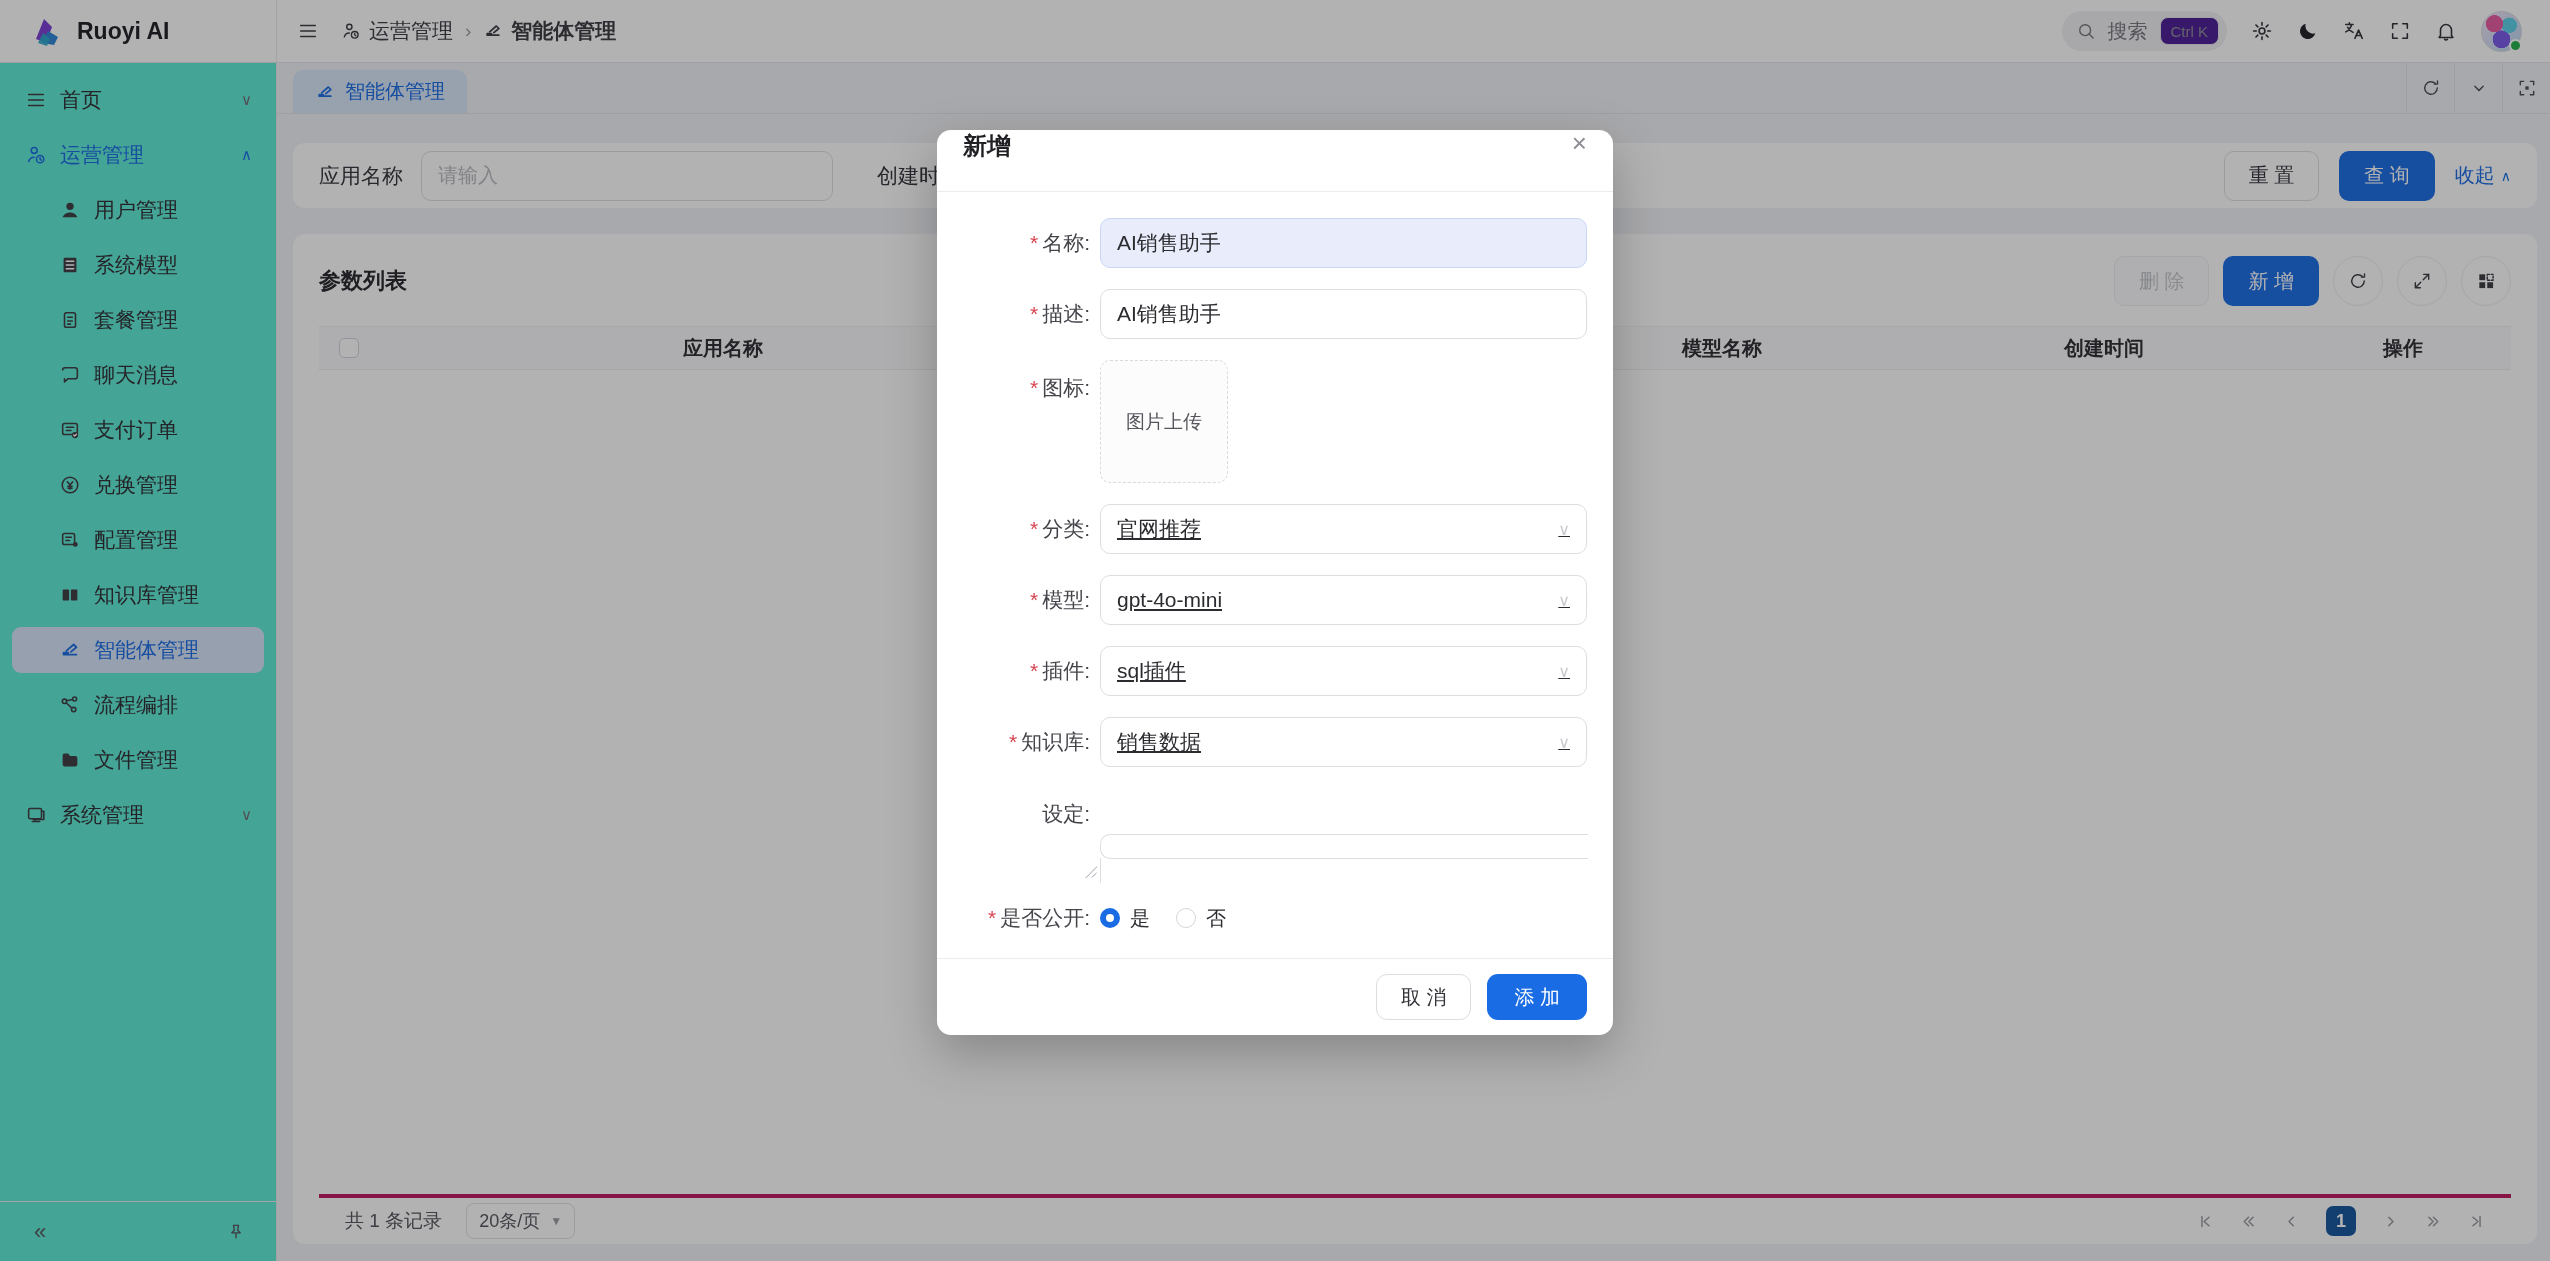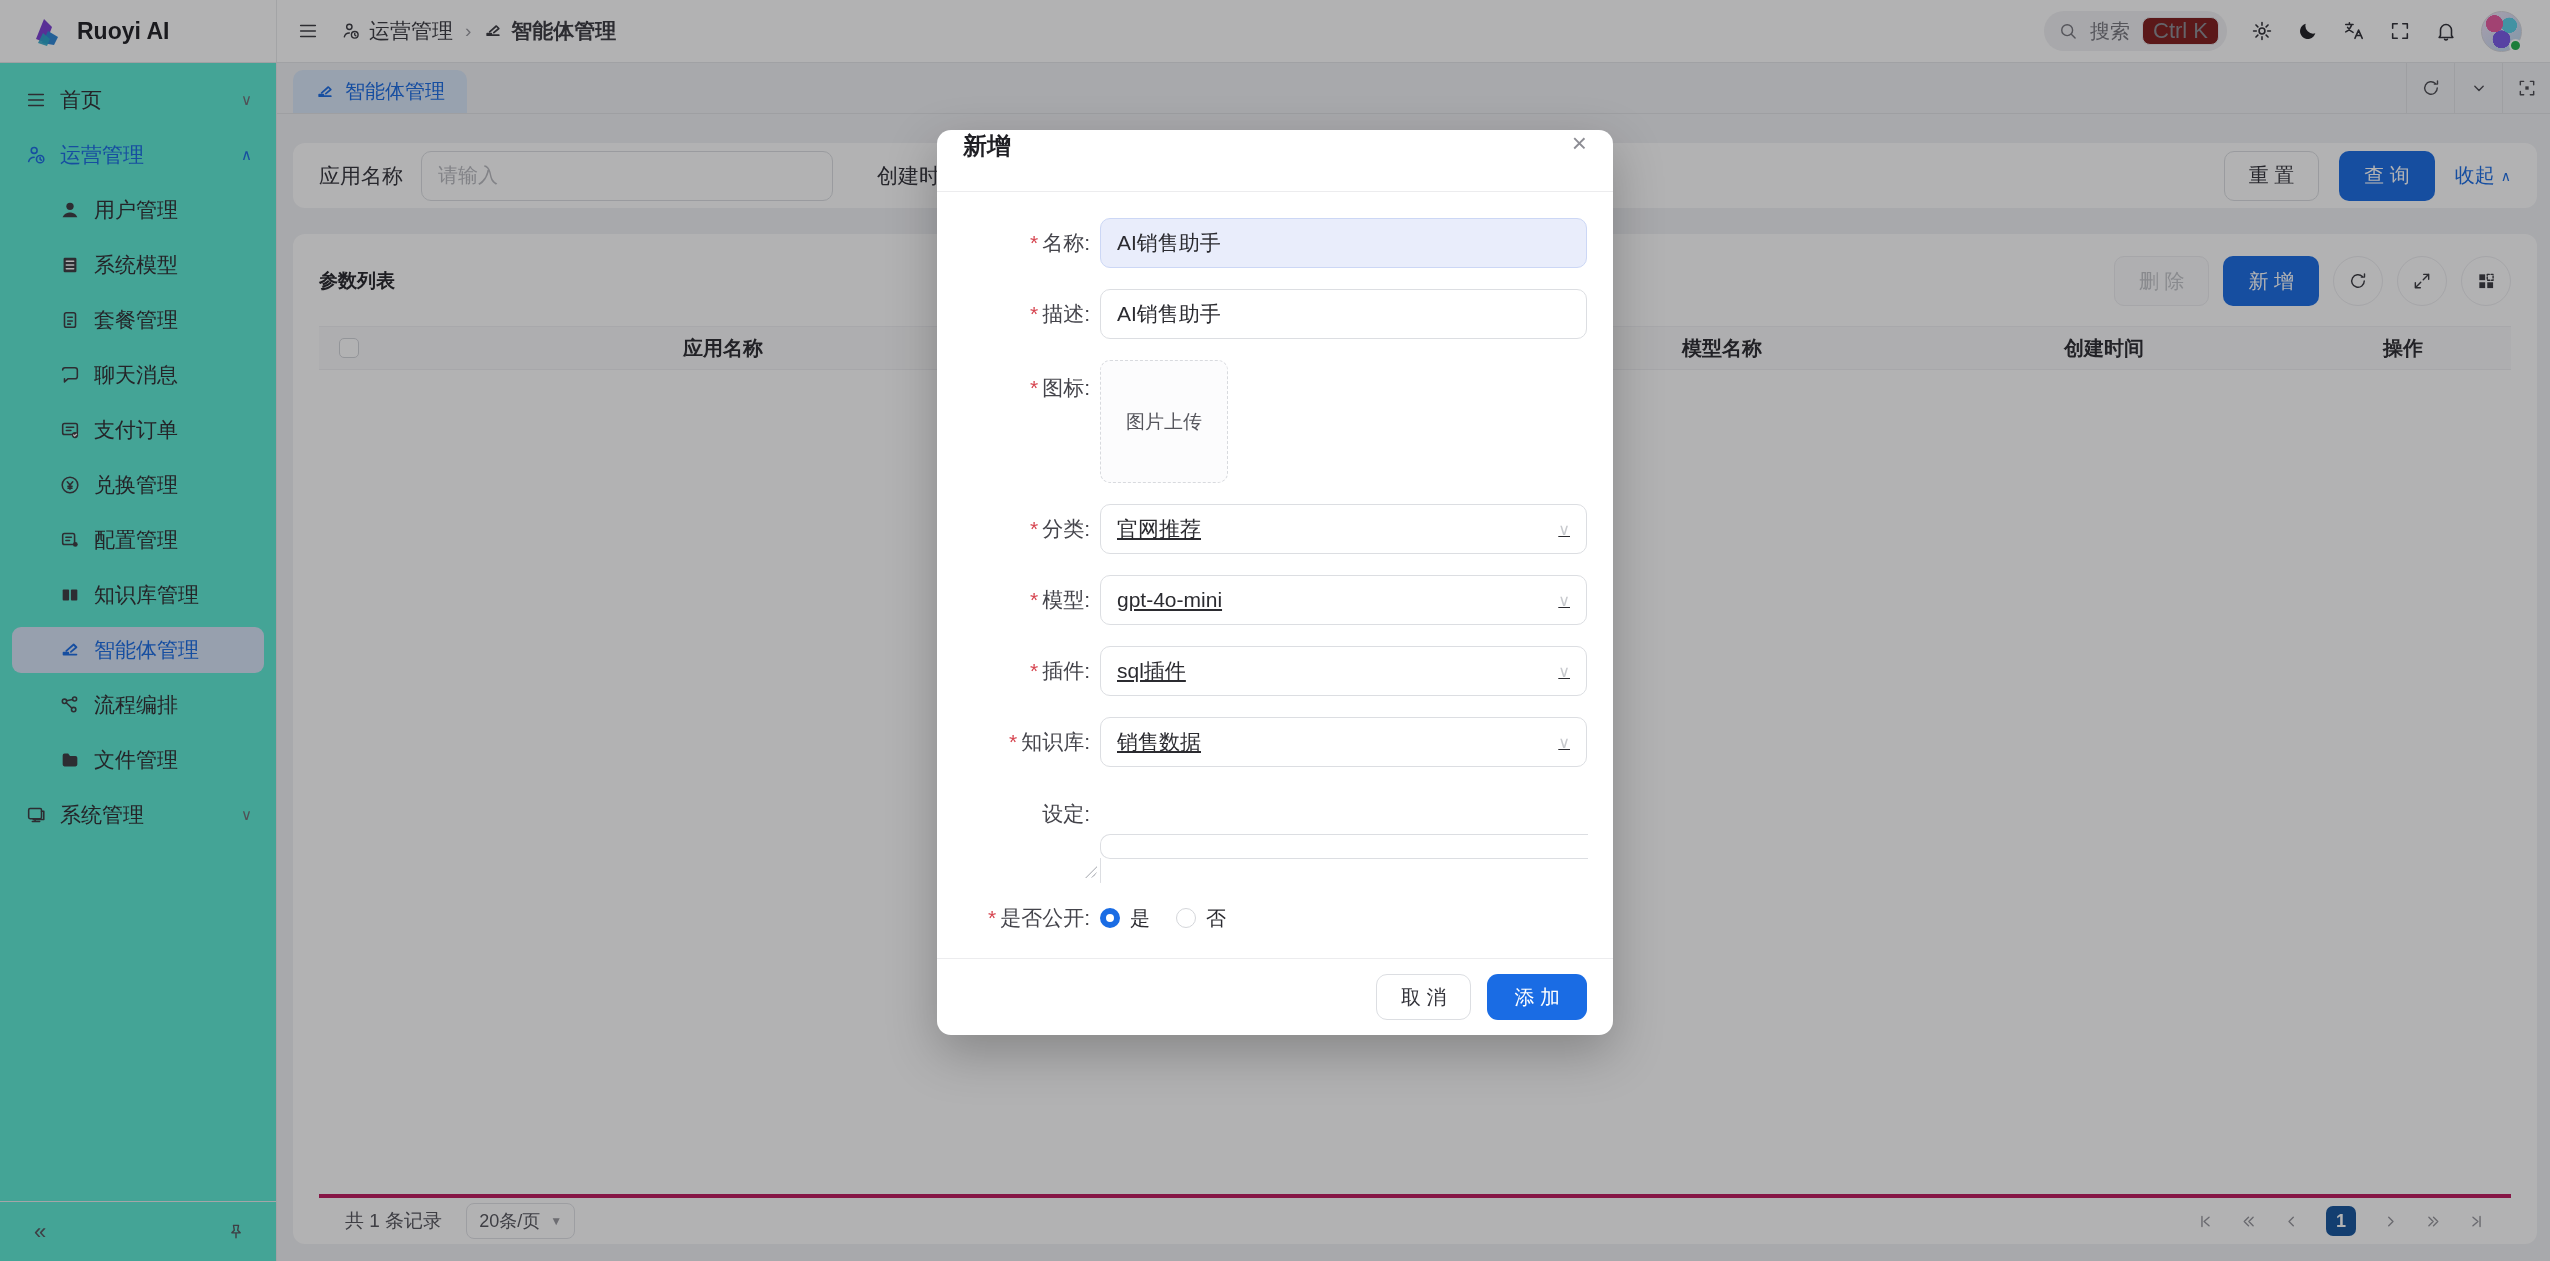--- a/index.html
+++ b/index.html
@@ -13,21 +13,21 @@
   .logo-box { width:277px; height:100%; display:flex; align-items:center; gap:13px; padding-left:28px; border-right:1px solid #e9eaec; flex:none; }
   .logo-mark { width:36px; height:36px; }
   .logo-text { font-size:23px; font-weight:bold; color:#1f1f24; }
   .hamburger { margin-left:20px; color:#3c3c42; cursor:pointer; }
   .breadcrumb { display:flex; align-items:center; gap:10px; margin-left:22px; font-size:21px; color:#3a3a40; }
   .crumb { display:flex; align-items:center; gap:8px; }
   .crumb-sep { color:#9a9aa0; font-size:19px; padding:0 2px; }
   .header-right { margin-left:auto; display:flex; align-items:center; gap:24px; padding-right:28px; }
   .search-pill { display:flex; align-items:center; gap:12px; background:#f0f0f3; border-radius:20px; height:40px; padding:0 8px 0 14px; color:#76767d; }
   .search-pill .hint { font-size:20px; }
-  .kbd { background:#7f1d1d; border:1px solid #e4e4e8; border-radius:8px; height:28px; padding:0 10px; display:flex; align-items:center; font-size:22px; color:#8d8d94; }
+  .kbd { background:#4c1d95; border:1px solid #e4e4e8; border-radius:8px; height:28px; padding:0 10px; display:flex; align-items:center; font-size:15px; color:#8d8d94; }
   .hicon { color:#2f2f35; cursor:pointer; }
   .avatar { width:41px; height:41px; border-radius:50%; position:relative; background:
     radial-gradient(circle at 32% 30%, #e85aa0 0 22%, transparent 23%),
     radial-gradient(circle at 70% 34%, #5ad0e8 0 20%, transparent 21%),
     radial-gradient(circle at 50% 70%, #7a5ae8 0 26%, transparent 27%),
     linear-gradient(135deg,#f3e3f7,#b8d8f0); border:1px solid #d8d8de; }
   .avatar .status { position:absolute; right:-1px; bottom:-1px; width:13px; height:13px; background:#22b14c; border:2px solid #fff; border-radius:50%; }
 
   
   .layout { display:flex; height:1198px; }
@@ -60,21 +60,21 @@
   .f-input::placeholder { color:#b9babf; }
   .f-label2 { margin-left:44px; }
   .filter-right { margin-left:auto; display:flex; align-items:center; gap:20px; }
   .btn { height:50px; border-radius:10px; display:flex; align-items:center; justify-content:center; font-size:20px; cursor:pointer; border:1px solid transparent; white-space:nowrap; font-family:inherit; background:none; }
   .btn-plain { background:#fff; border-color:#dcdee2; color:#33333a; padding:0 24px; }
   .btn-primary { background:#1a6ce4; color:#fff; padding:0 24px; }
   .link-collapse { color:#1a6ce4; display:flex; align-items:center; gap:6px; cursor:pointer; font-size:20px; }
 
   .main-card { background:#ffffff; border-radius:12px; margin-top:26px; flex:1; display:flex; flex-direction:column; margin-bottom:17px; min-height:0; }
   .card-head { display:flex; align-items:center; padding:22px 26px 0 26px; flex:none; }
-  .card-title { font-size:19px; color:#26262b; font-weight:600; }
+  .card-title { font-size:22px; color:#26262b; font-weight:600; }
   .card-tools { margin-left:auto; display:flex; align-items:center; gap:14px; }
   .btn-disabled { background:#fbfbfc; border-color:#ededf0; color:#c3c5c9; cursor:not-allowed; padding:0 24px; }
   .tool-circle { width:50px; height:50px; border-radius:50%; border:1px solid #ededf0; display:flex; align-items:center; justify-content:center; color:#3a3a40; cursor:pointer; background:#fff; }
   .tool-circle .ico { width:20px; height:20px; }
 
   .table-wrap { margin:20px 26px 0 26px; flex:1; display:flex; flex-direction:column; min-height:0; }
   .trow { display:flex; align-items:center; border-bottom:1px solid #efeff2; }
   .thead { background:#fafafb; height:44px; font-weight:bold; color:#2c2c31; border-top:1px solid #f1f1f4; }
   .tbody-row { height:67px; color:#44444b; }
   .tc { padding:0 10px; display:flex; align-items:center; justify-content:center; font-size:20px; }

